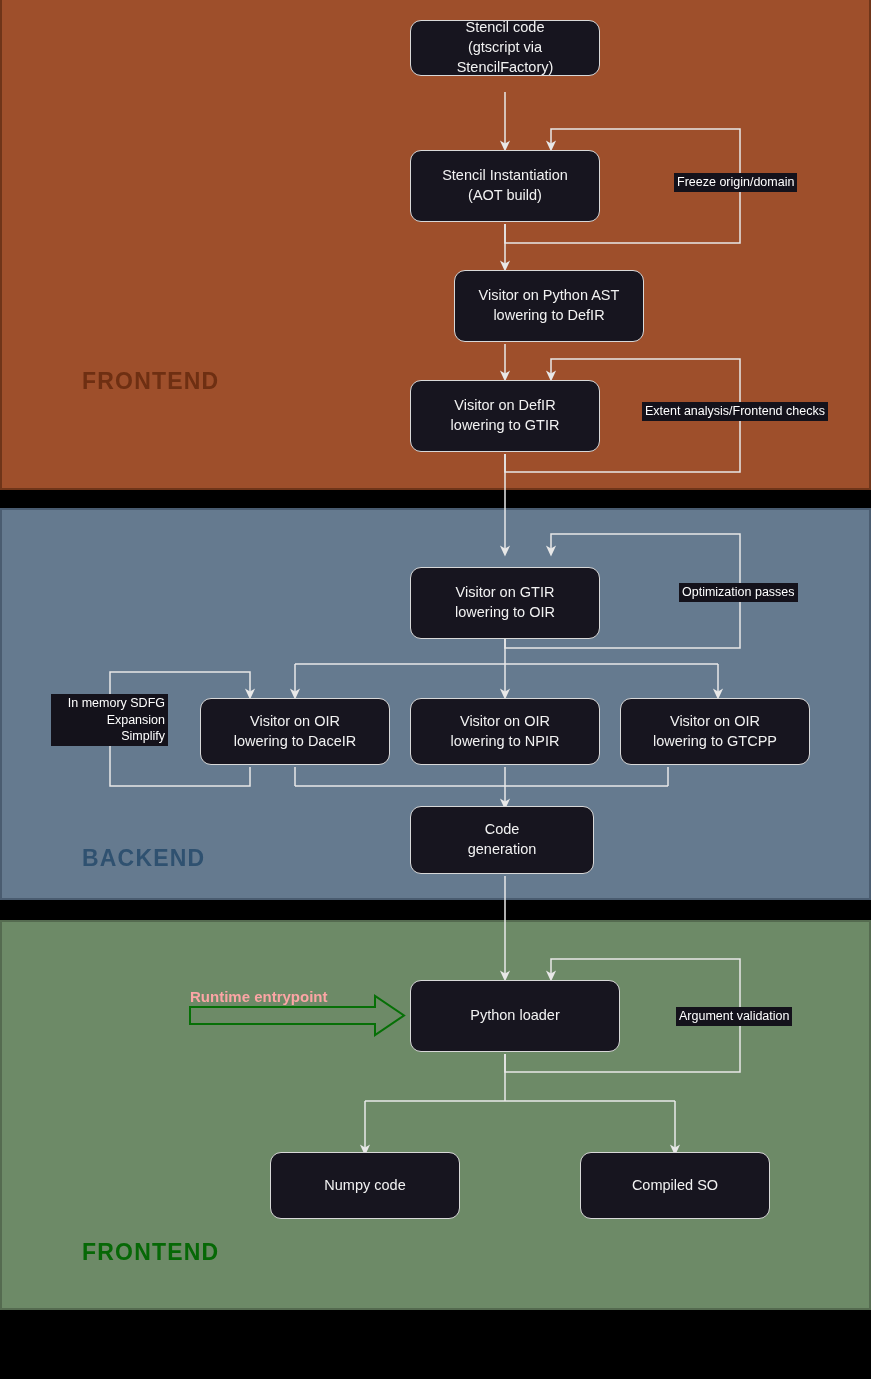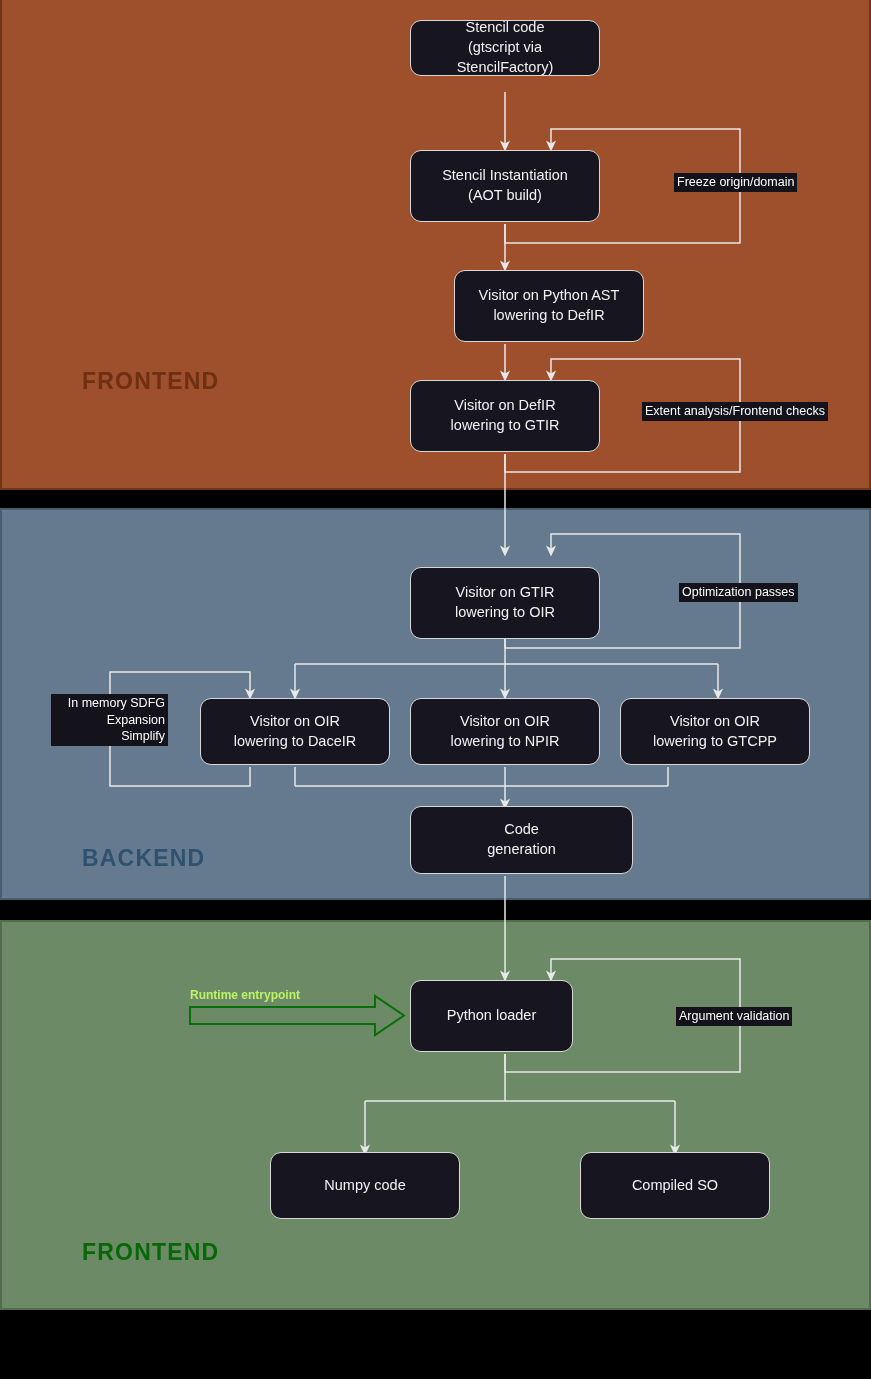--- a/index.html
+++ b/index.html
@@ -19,21 +19,21 @@
 
   svg#wires{position:absolute;left:0;top:0;width:871px;height:1379px;overflow:visible;}
 
   .node{position:absolute;box-sizing:border-box;background:#17151f;border:1.4px solid #d8d8d8;
         border-radius:11px;color:#f2f2f2;display:flex;align-items:center;justify-content:center;
         text-align:center;font-size:14.5px;line-height:1.36;white-space:pre-line;}
 
   .annot{position:absolute;background:#14121b;color:#ffffff;font-size:12.5px;line-height:1.33;
          padding:1px 3px;white-space:pre-line;text-align:right;}
 
-  .entry-label{position:absolute;color:#bef264;font-weight:bold;font-size:12px;}
+  .entry-label{position:absolute;color:#fca5a5;font-weight:bold;font-size:15px;}
 </style>
 </head>
 <body>
 
 <div id="stage">
 
   <div class="band frontend"></div>
   <div class="band backend"></div>
   <div class="band runtime"></div>
 
@@ -103,24 +103,24 @@
 
   <div class="node" style="left:200px;top:698px;width:190px;height:67px;">Visitor on OIR
 lowering to DaceIR</div>
 
   <div class="node" style="left:410px;top:698px;width:190px;height:67px;">Visitor on OIR
 lowering to NPIR</div>
 
   <div class="node" style="left:620px;top:698px;width:190px;height:67px;">Visitor on OIR
 lowering to GTCPP</div>
 
-  <div class="node" style="left:410px;top:806px;width:223px;height:68px;">Code
+  <div class="node" style="left:410px;top:806px;width:184px;height:68px;">Code
 generation</div>
 
-  <div class="node" style="left:410px;top:980px;width:163px;height:72px;text-align:right;">Python loader</div>
+  <div class="node" style="left:410px;top:980px;width:210px;height:72px;text-align:right;">Python loader</div>
 
   <div class="node" style="left:580px;top:1152px;width:190px;height:67px;">Compiled SO</div>
 
   <div class="node" style="left:270px;top:1152px;width:190px;height:67px;">Numpy code</div>
 
   <div class="annot" style="left:674px;top:173px;">Freeze origin/domain</div>
 
   <div class="annot" style="left:642px;top:402px;">Extent analysis/Frontend checks</div>
 
   <div class="annot" style="left:679px;top:583px;">Optimization passes</div>

